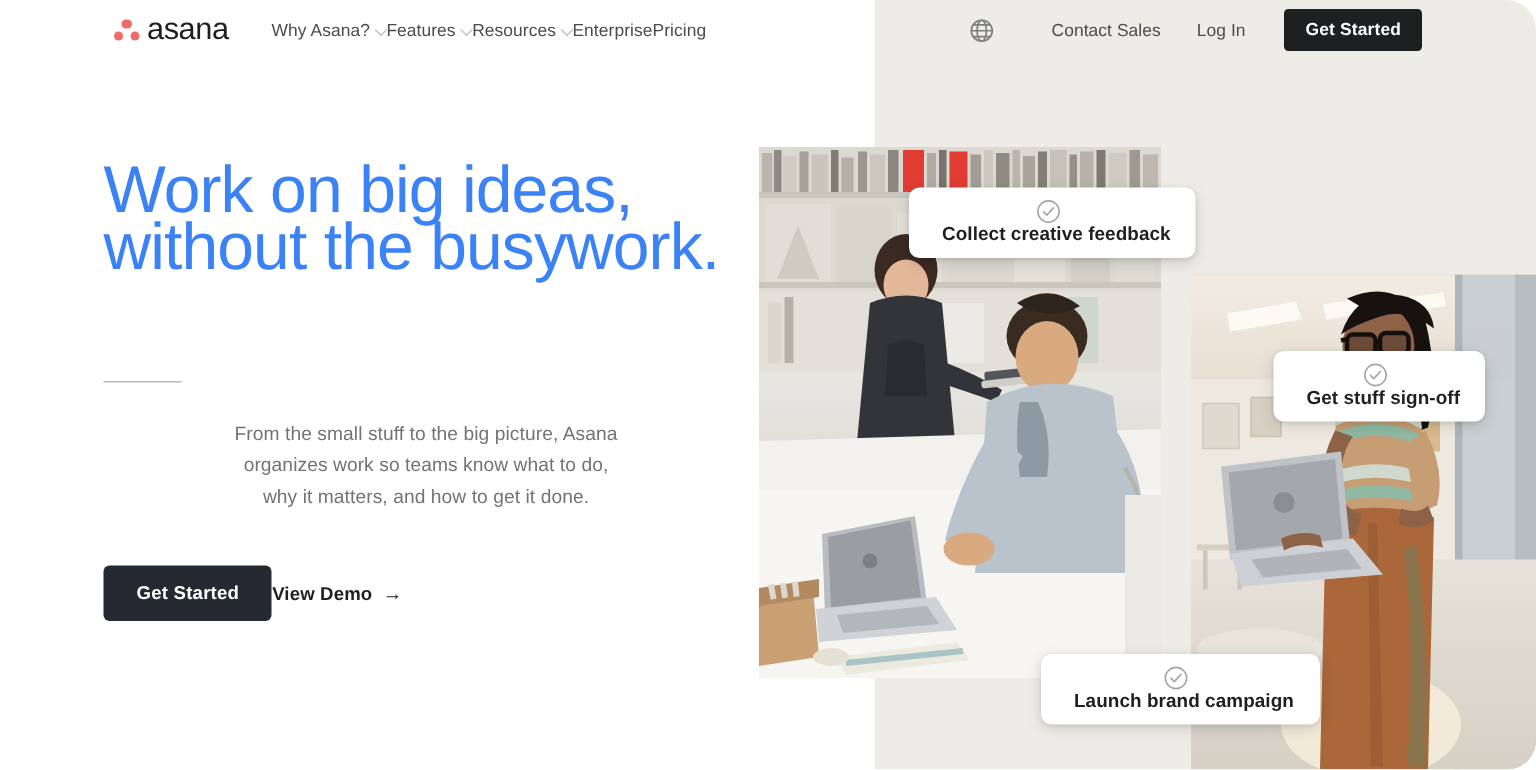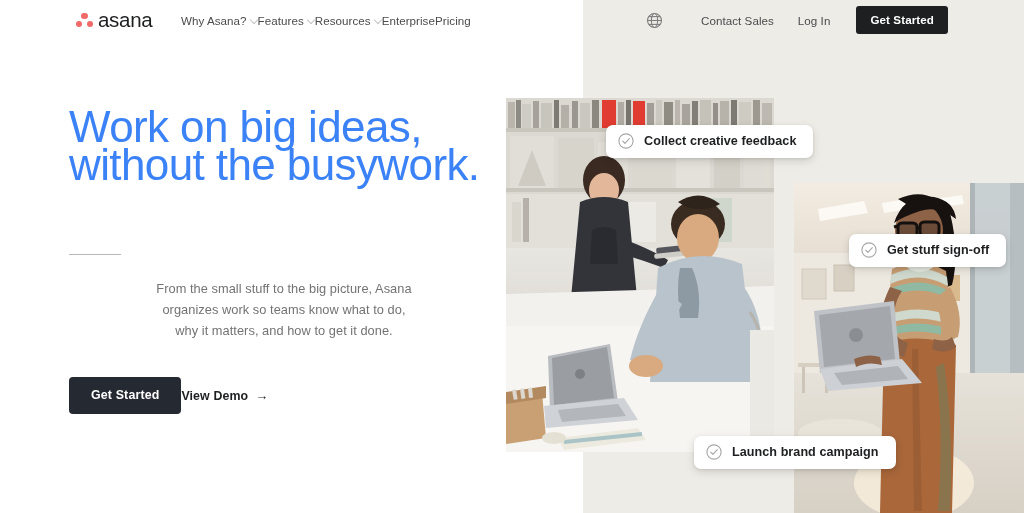--- a/index.html
+++ b/index.html
@@ -11,20 +11,21 @@
     font-family: "Liberation Sans", sans-serif;
     background: #ffffff;
   }
 
   #page {
     position: relative;
     width: 1024px;
     height: 513px;
     background: #ffffff;
     overflow: hidden;
+    border-radius: 20px;
   }
 
   
   .bg-beige {
     position: absolute;
     left: 583px;
     top: 0;
     width: 441px;
     height: 513px;
     background: #eeece7;
@@ -233,20 +234,21 @@
   .pill {
     position: absolute;
     display: flex;
     align-items: center;
     background: #ffffff;
     border-radius: 7px;
     box-shadow: 0 3px 10px rgba(0,0,0,0.13), 0 1px 3px rgba(0,0,0,0.09);
     padding: 8px 17px 9px 12px;
     z-index: 30;
     white-space: nowrap;
+    flex-direction: column;
   }
   .pill-label {
     font-size: 12.6px;
     font-weight: 700;
     color: #1e1f21;
     letter-spacing: 0.05px;
     margin-left: 10px;
   }
   .check-icon { width: 16px; height: 16px; flex: 0 0 16px; }
 

